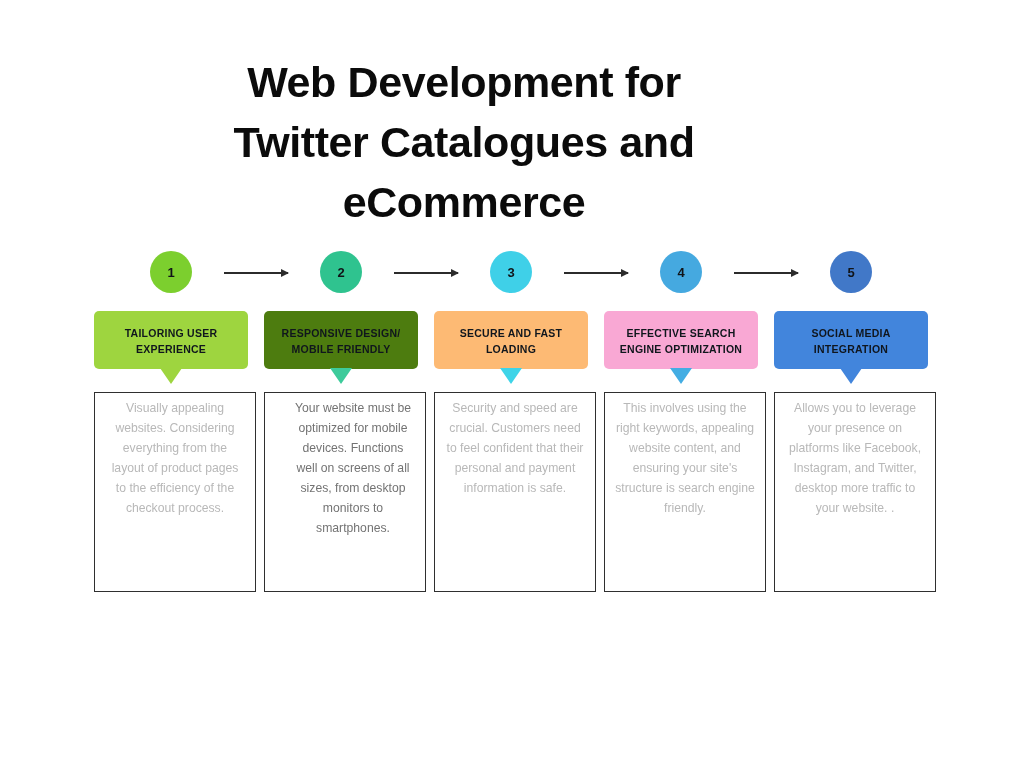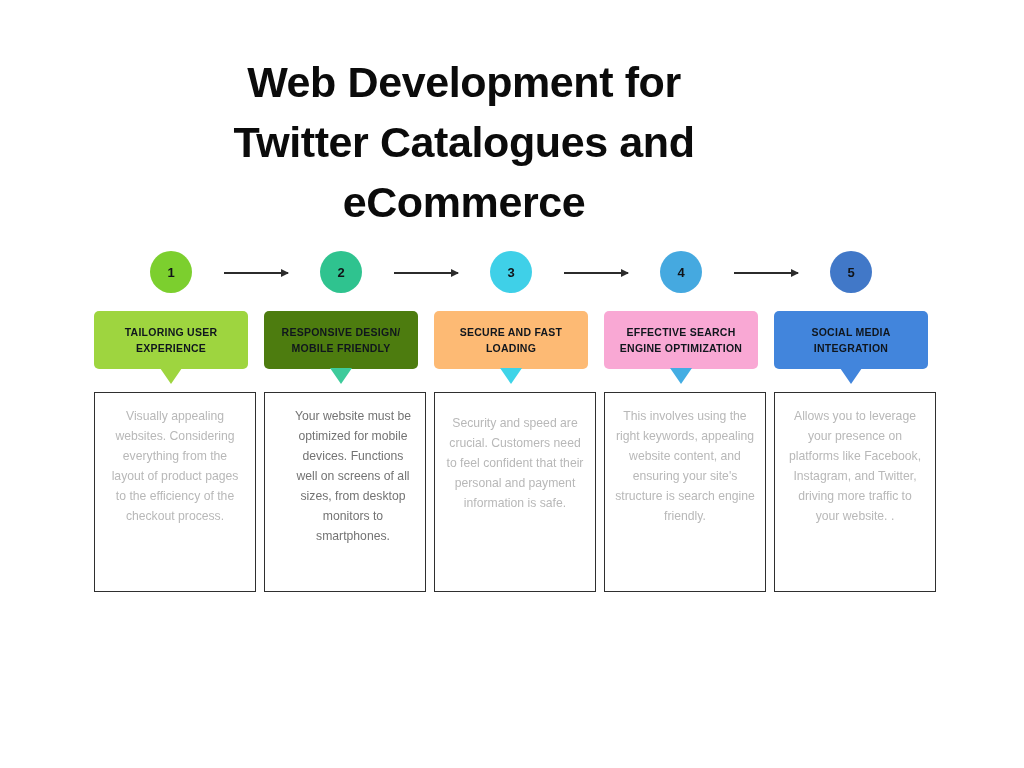--- a/index.html
+++ b/index.html
@@ -99,25 +99,24 @@
     top: 0;
     width: 154px;
   }
 
   .header-box {
     position: relative;
     width: 154px;
     height: 58px;
     border-radius: 5px;
     display: flex;
-    align-items: center;
     justify-content: center;
     text-align: center;
     box-sizing: border-box;
-    padding: 0 8px;
+    padding: 14px 8px;
   }
   .header-label {
     font-size: 10.5px;
     line-height: 16px;
     font-weight: bold;
     color: #10161d;
     letter-spacing: 0.25px;
     text-transform: uppercase;
   }
   .tail {
@@ -134,21 +133,21 @@
   }
 
   .body-box {
     position: absolute;
     top: 81px;
     width: 162px;
     height: 200px;
     border: 1px solid #2f2f2f;
     box-sizing: border-box;
     background: #ffffff;
-    padding: 13px 10px 10px 10px;
+    padding: 5px 10px 10px 10px;
   }
   .body-text {
     font-size: 12.2px;
     line-height: 20px;
     color: #b8b8b8;
     text-align: center;
     display: block;
   }
 </style>
 </head>
@@ -212,34 +211,34 @@
       <div class="body-box" style="border-color: rgb(47, 47, 47);">
         <span class="body-text" style="color: #737373; margin-left: 16px;">Your website must be optimized for mobile devices. Functions well on screens of all sizes, from desktop monitors to smartphones.</span>
       </div>
     </div>
     <div class="col" style="left: 340px;">
       <div class="header-box" style="background: #fdba74;">
         <span class="header-label">SECURE AND FAST LOADING</span>
         <div class="tail" style="border-top-color: rgb(62, 212, 232);"></div>
       </div>
       <div class="body-box" style="border-color: rgb(47, 47, 47);">
-        <span class="body-text" style="color: rgb(184, 184, 184); margin-top: 7px;">Security and speed are crucial. Customers need to feel confident that their personal and payment information is safe.</span>
+        <span class="body-text" style="color: rgb(184, 184, 184);">Security and speed are crucial. Customers need to feel confident that their personal and payment information is safe.</span>
       </div>
     </div>
     <div class="col" style="left: 510px;">
       <div class="header-box" style="background: #f9a8d4;">
         <span class="header-label">EFFECTIVE SEARCH ENGINE OPTIMIZATION</span>
         <div class="tail" style="border-top-color: rgb(67, 173, 227);"></div>
       </div>
       <div class="body-box" style="border-color: rgb(47, 47, 47);">
         <span class="body-text" style="color: rgb(184, 184, 184);">This involves using the right keywords, appealing website content, and ensuring your site's structure is search engine friendly.</span>
       </div>
     </div>
     <div class="col" style="left: 680px;">
       <div class="header-box" style="background: rgb(66, 133, 220);">
         <span class="header-label">SOCIAL MEDIA INTEGRATION</span>
         <div class="tail" style="border-top-color: rgb(66, 133, 220);"></div>
       </div>
       <div class="body-box" style="border-color: rgb(47, 47, 47);">
-        <span class="body-text" style="color: rgb(184, 184, 184);">Allows you to leverage your presence on platforms like Facebook, Instagram, and Twitter, driving more traffic to your website. .</span>
+        <span class="body-text" style="color: rgb(184, 184, 184);">Allows you to leverage your presence on platforms like Facebook, Instagram, and Twitter, desktop more traffic to your website. .</span>
       </div>
     </div>
   </div>
 
 </body></html>

